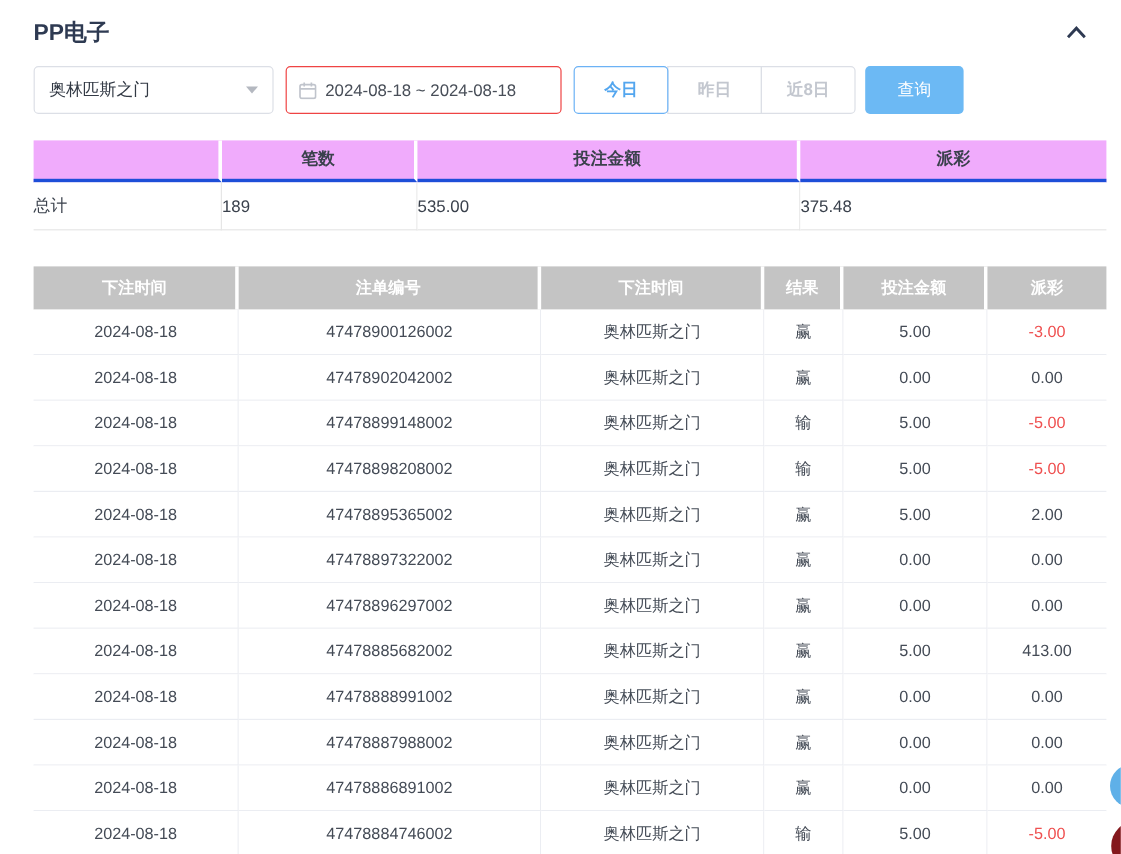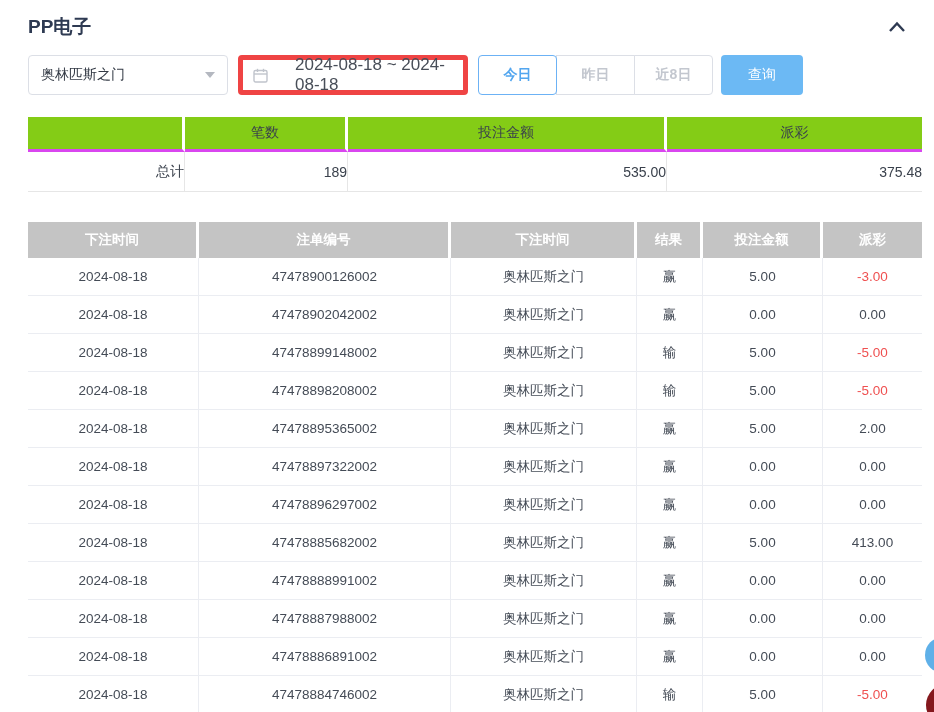--- a/index.html
+++ b/index.html
@@ -30,24 +30,24 @@
     padding: 0 12px; background: #fff; cursor: pointer;
     font-size: 14px; color: #333a45;
   }
   .caret-down {
     width: 0; height: 0;
     border-left: 5px solid transparent; border-right: 5px solid transparent;
     border-top: 6px solid #b4b8c0;
   }
   .date-picker {
     width: 230px; height: 40px; margin-left: 10px;
-    border: 5px solid #ef4444; border-radius: 4px;
+    border: 1px solid #ef4444; border-radius: 4px;
     display: flex; align-items: center;
     padding: 0 10px; background: #fff; cursor: pointer;
-    font-size: 17px; color: #484e58; gap: 20px;
+    font-size: 14px; color: #484e58;
   }
   .date-picker .cal { margin-right: 7px; display: flex; }
   .btn-group { display: flex; margin-left: 10px; }
   .btn-group button {
     width: 79px; height: 40px;
     background: #fff; border: 1px solid #dcdfe6;
     font-size: 14px; color: #c3c7cf; cursor: pointer;
     margin-left: -1px; font-family: inherit; font-weight: bold;
   }
   .btn-group button:first-child { margin-left: 0; border-radius: 4px 0 0 4px; }
@@ -59,28 +59,28 @@
   .query-btn {
     width: 82px; height: 40px; margin-left: 8px;
     background: #6cb9f4; border: none; border-radius: 4px;
     color: #ffffff; font-size: 14px; cursor: pointer; font-family: inherit;
   }
 
   
   table { border-collapse: separate; border-spacing: 0; table-layout: fixed; width: 894px; }
   .summary { margin-top: 22px; }
   .summary th {
-    background: #84cc16; height: 35px;
-    font-weight: normal; font-size: 14px; color: #3a414c;
+    background: #f0abfc; height: 35px;
+    font-weight: bold; font-size: 14px; color: #3a414c;
     text-align: center;
-    border-right: 3px solid #fff; border-bottom: 3px solid #d946ef;
+    border-right: 3px solid #fff; border-bottom: 3px solid #1d4ed8;
   }
   .summary th:last-child { border-right: none; }
   .summary td {
-    height: 40px; text-align: right; font-size: 14px; color: #3a414c;
+    height: 40px; text-align: left; font-size: 14px; color: #3a414c;
     border-bottom: 1px solid #e6e6e6; border-right: 1px solid #e6e6e6;
     background: #fff;
   }
   .summary td:last-child { border-right: none; }
 
   
   .bets { margin-top: 30px; }
   .bets th {
     background: #c4c4c4; height: 36px;
     color: #ffffff; font-size: 13.5px; font-weight: bold; text-align: center;

